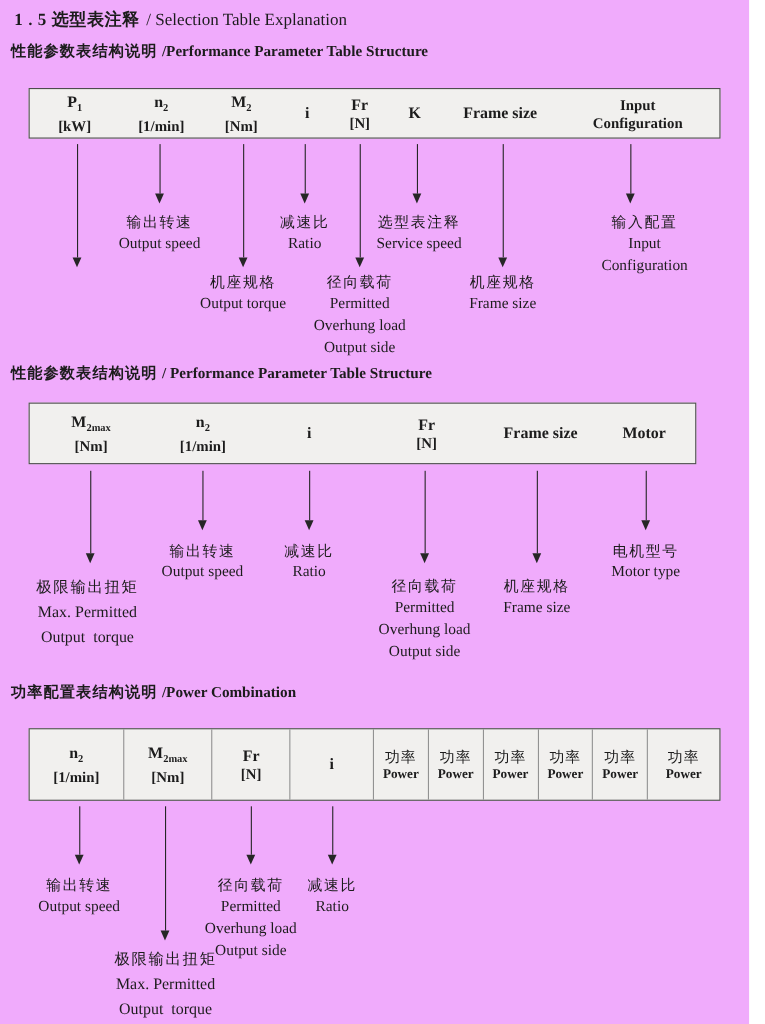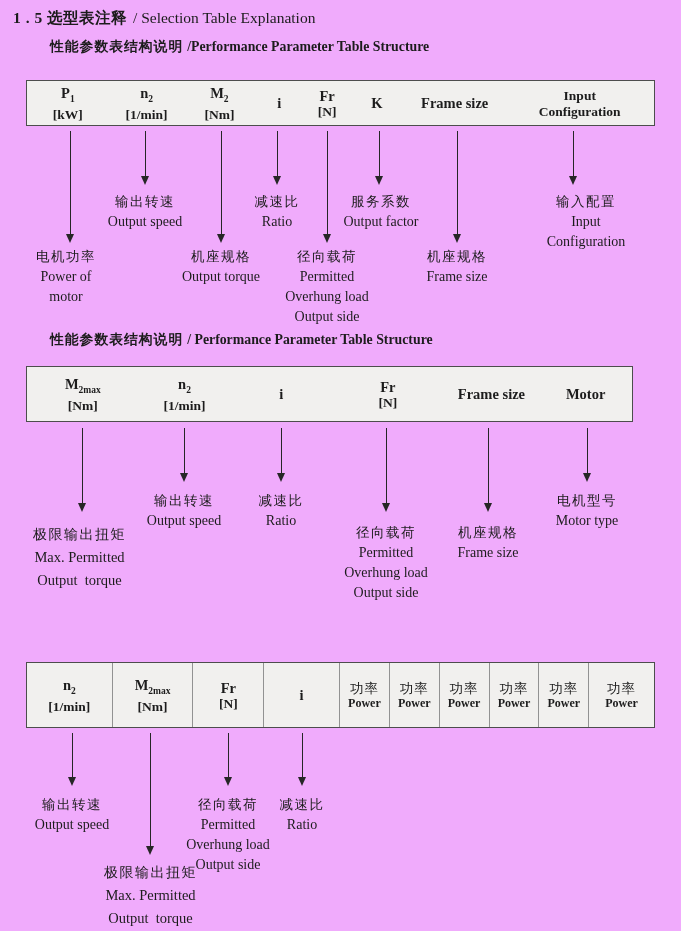--- a/index.html
+++ b/index.html
@@ -4,21 +4,21 @@
 <style>
   html,body{margin:0;padding:0;background:#ffffff;}
   .page{position:relative;width:681px;height:931px;background:#f0abfc;overflow:hidden;
         font-family:"Liberation Serif","DejaVu Serif",serif;color:#1c1c1c;}
 
   .title{position:absolute;font-size:15.5px;white-space:nowrap;}
   .title .tzh{font-weight:bold;letter-spacing:.5px;}
   .title .ten{margin-left:6px;font-weight:normal;}
 
   .heading{position:absolute;font-size:13.8px;font-weight:bold;white-space:nowrap;}
-  .heading .hzh{letter-spacing:1px;margin-left:40px;}
+  .heading .hzh{letter-spacing:1px;}
   .heading .hen{margin-left:4px;text-align:right;}
 
   .tbl{position:absolute;display:flex;background:#f1f0ee;border:1px solid #4d4d4d;box-sizing:border-box;}
   .cell{display:flex;flex-direction:column;align-items:center;box-sizing:border-box;}
   .cell.two{justify-content:center;}
   .cell.one{justify-content:center;}
   .tbl1 .cell.two{padding:5px 0 4px;}
   .tbl2 .cell.two{padding:7px 0 6px;}
   .tbl3 .cell.two{padding:8px 0 7px;}
   .tbl3 .cell{border-right:1px solid #929292;}
@@ -96,34 +96,29 @@
 
   <div class="lbl" style="left:145px;top:192px">
     <div class="zh">输出转速</div>
     <div class="en">Output speed</div>
   </div>
   <div class="lbl" style="left:277px;top:192px">
     <div class="zh">减速比</div>
     <div class="en">Ratio</div>
   </div>
   <div class="lbl" style="left:381px;top:192px">
-    <div class="zh">服务系数</div>
-    <div class="en">Output factor</div>
+    <div class="zh">选型表注释</div>
+    <div class="en">Service speed</div>
   </div>
   <div class="lbl" style="left:586px;top:192px">
     <div class="zh">输入配置</div>
     <div class="en">Input</div>
     <div class="en">Configuration</div>
   </div>
 
-  <div class="lbl" style="left:66px;top:247px">
-    <div class="zh">电机功率</div>
-    <div class="en">Power of</div>
-    <div class="en">motor</div>
-  </div>
   <div class="lbl" style="left:221px;top:247px">
     <div class="zh">机座规格</div>
     <div class="en">Output torque</div>
   </div>
   <div class="lbl" style="left:327px;top:247px">
     <div class="zh">径向载荷</div>
     <div class="en">Permitted</div>
     <div class="en">Overhung load</div>
     <div class="en">Output side</div>
   </div>
@@ -189,20 +184,23 @@
     <div class="zh">径向载荷</div>
     <div class="en">Permitted</div>
     <div class="en">Overhung load</div>
     <div class="en">Output side</div>
   </div>
   <div class="lbl" style="left:488px;top:523px">
     <div class="zh">机座规格</div>
     <div class="en">Frame size</div>
   </div>
 
+  <div class="heading" style="left:10px;top:621px">
+    <span class="hzh">功率配置表结构说明</span><span class="hen">/Power Combination</span>
+  </div>
 
   <div class="tbl tbl3" style="left:26px;top:662px;width:629px;height:66px">
     <div class="cell two" style="width:86px">
       <div class="sym"><span>n</span><sub>2</sub></div>
       <div class="unit">[1/min]</div>
     </div>
     <div class="cell two" style="width:81px">
       <div class="sym"><span>M</span><sub>2max</sub></div>
       <div class="unit">[Nm]</div>
     </div>

